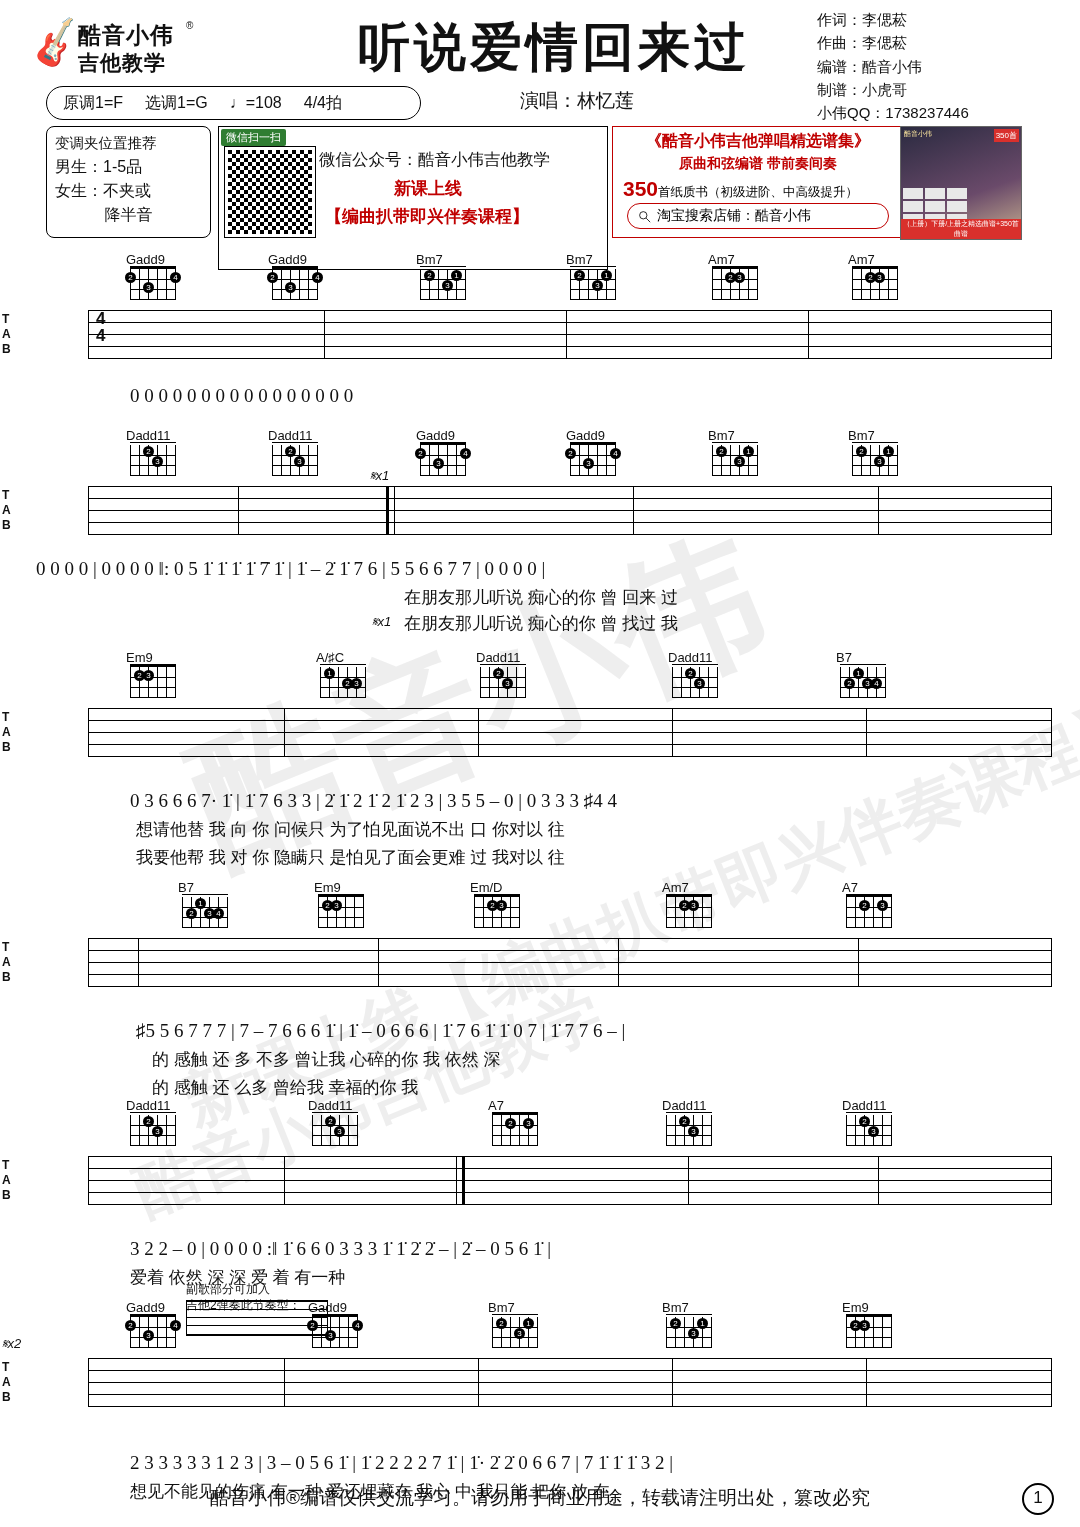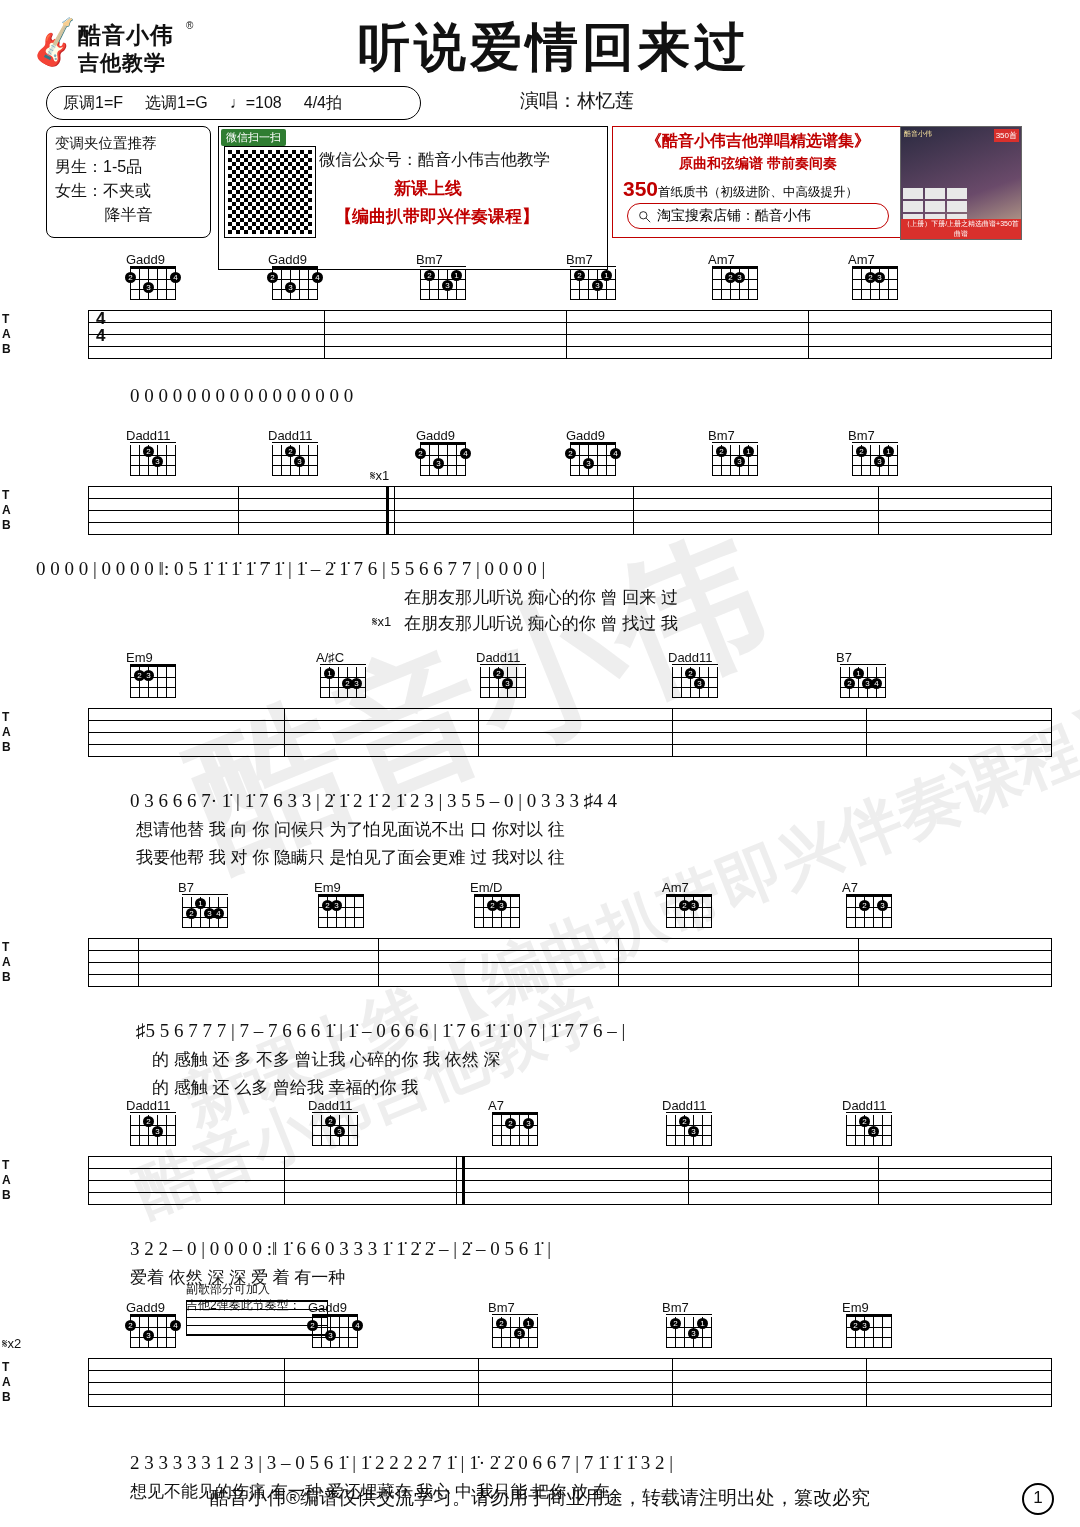--- a/index.html
+++ b/index.html
@@ -44,21 +44,21 @@
 
   .qrbox{position:absolute;left:218px;top:126px;width:390px;height:144px;border:1.5px solid #000;box-sizing:border-box;}
   .qrtag{position:absolute;left:2px;top:2px;background:#2f7d32;color:#fff;font-size:11px;padding:1px 5px;border-radius:2px;}
   .qr{position:absolute;left:6px;top:20px;width:84px;height:84px;
       background:
         repeating-linear-gradient(0deg,#000 0 4px,#fff 4px 8px),
         repeating-linear-gradient(90deg,#000 0 4px,#fff 4px 8px);
       background-blend-mode:difference;border:3px solid #fff;outline:1px solid #000;}
   .qrline1{position:absolute;left:100px;top:22px;font-size:16.5px;}
   .qrline2{position:absolute;left:175px;top:50px;font-size:17px;color:#c00000;font-weight:bold;}
-  .qrline3{position:absolute;left:116px;top:78px;font-size:17px;color:#c00000;font-weight:bold;}
+  .qrline3{position:absolute;left:106px;top:78px;font-size:17px;color:#c00000;font-weight:bold;}
 
   .adbox{position:absolute;left:612px;top:126px;width:290px;height:112px;border:1.5px solid #c00000;box-sizing:border-box;}
   .ad1{position:absolute;left:6px;top:4px;width:278px;text-align:center;font-size:16px;font-weight:bold;color:#c00000;}
   .ad2{position:absolute;left:6px;top:28px;width:278px;text-align:center;font-size:14px;font-weight:bold;color:#c00000;}
   .ad3{position:absolute;left:10px;top:50px;font-size:21px;font-weight:bold;color:#c00000;}
   .ad3s{font-size:12.5px;color:#000;font-weight:normal;}
   .adbtn{position:absolute;left:14px;top:76px;width:262px;height:26px;border:1.2px solid #c00000;border-radius:13px;
       font-size:14px;display:flex;align-items:center;gap:6px;padding-left:10px;box-sizing:border-box;color:#000;}
   .magcover{position:absolute;left:900px;top:126px;width:120px;height:112px;border:1px solid #666;
       background:linear-gradient(160deg,#2a2a40,#6a4a6a 60%,#c8b090);overflow:hidden;font-size:7px;color:#fff;}
@@ -85,21 +85,21 @@
   .staff .ln{position:absolute;left:0;width:964px;height:1px;background:#000;}
   .staff .bl{position:absolute;width:1px;height:48px;background:#000;top:0;}
   .tabmark{position:absolute;left:-86px;top:2px;font-size:12px;font-weight:bold;line-height:15px;letter-spacing:0px;}
 
   .numline{position:absolute;font-size:19px;letter-spacing:0px;font-family:"Liberation Serif",serif;}
   .lyr{position:absolute;font-size:17px;}
 
   .footer{position:absolute;left:0;bottom:16px;width:1080px;text-align:center;font-size:19px;}
   .pgno{position:absolute;right:26px;bottom:12px;width:28px;height:28px;border:2px solid #000;border-radius:50%;
       font-size:17px;text-align:center;line-height:26px;}
-  .sign{position:absolute;font-size:13px;}
+  .sign{position:absolute;font-size:13px;font-style:italic;}
   .box-note{position:absolute;left:186px;top:1282px;width:140px;font-size:12px;line-height:1.3;}
   .minitab{position:absolute;left:186px;top:1300px;width:140px;height:34px;border:1px solid #000;}
   .minitab i{position:absolute;left:0;width:140px;height:1px;background:#000;}
 </style>
 </head>
 <body>
 
 <div class="page">
 
   <div class="wm wm1">酷音小伟</div>
@@ -108,20 +108,27 @@
 
   <div class="logo">
     <span class="guitar">🎸</span>
     <span class="l1">酷音小伟</span>
     <span class="reg">®</span>
     <span class="l2">吉他教学</span>
   </div>
 
   <div class="title">听说爱情回来过</div>
 
+  <div class="credits">
+    <div>作词：李偲菘</div>
+    <div>作曲：李偲菘</div>
+    <div>编谱：酷音小伟</div>
+    <div>制谱：小虎哥</div>
+    <div>小伟QQ：1738237446</div>
+  </div>
 
   <div class="singer">演唱：林忆莲</div>
 
   <div class="keybox">
     <span>原调1=F</span>
     <span>选调1=G</span>
     <span>♩=108</span>
     <span>4/4拍</span>
   </div>
 

